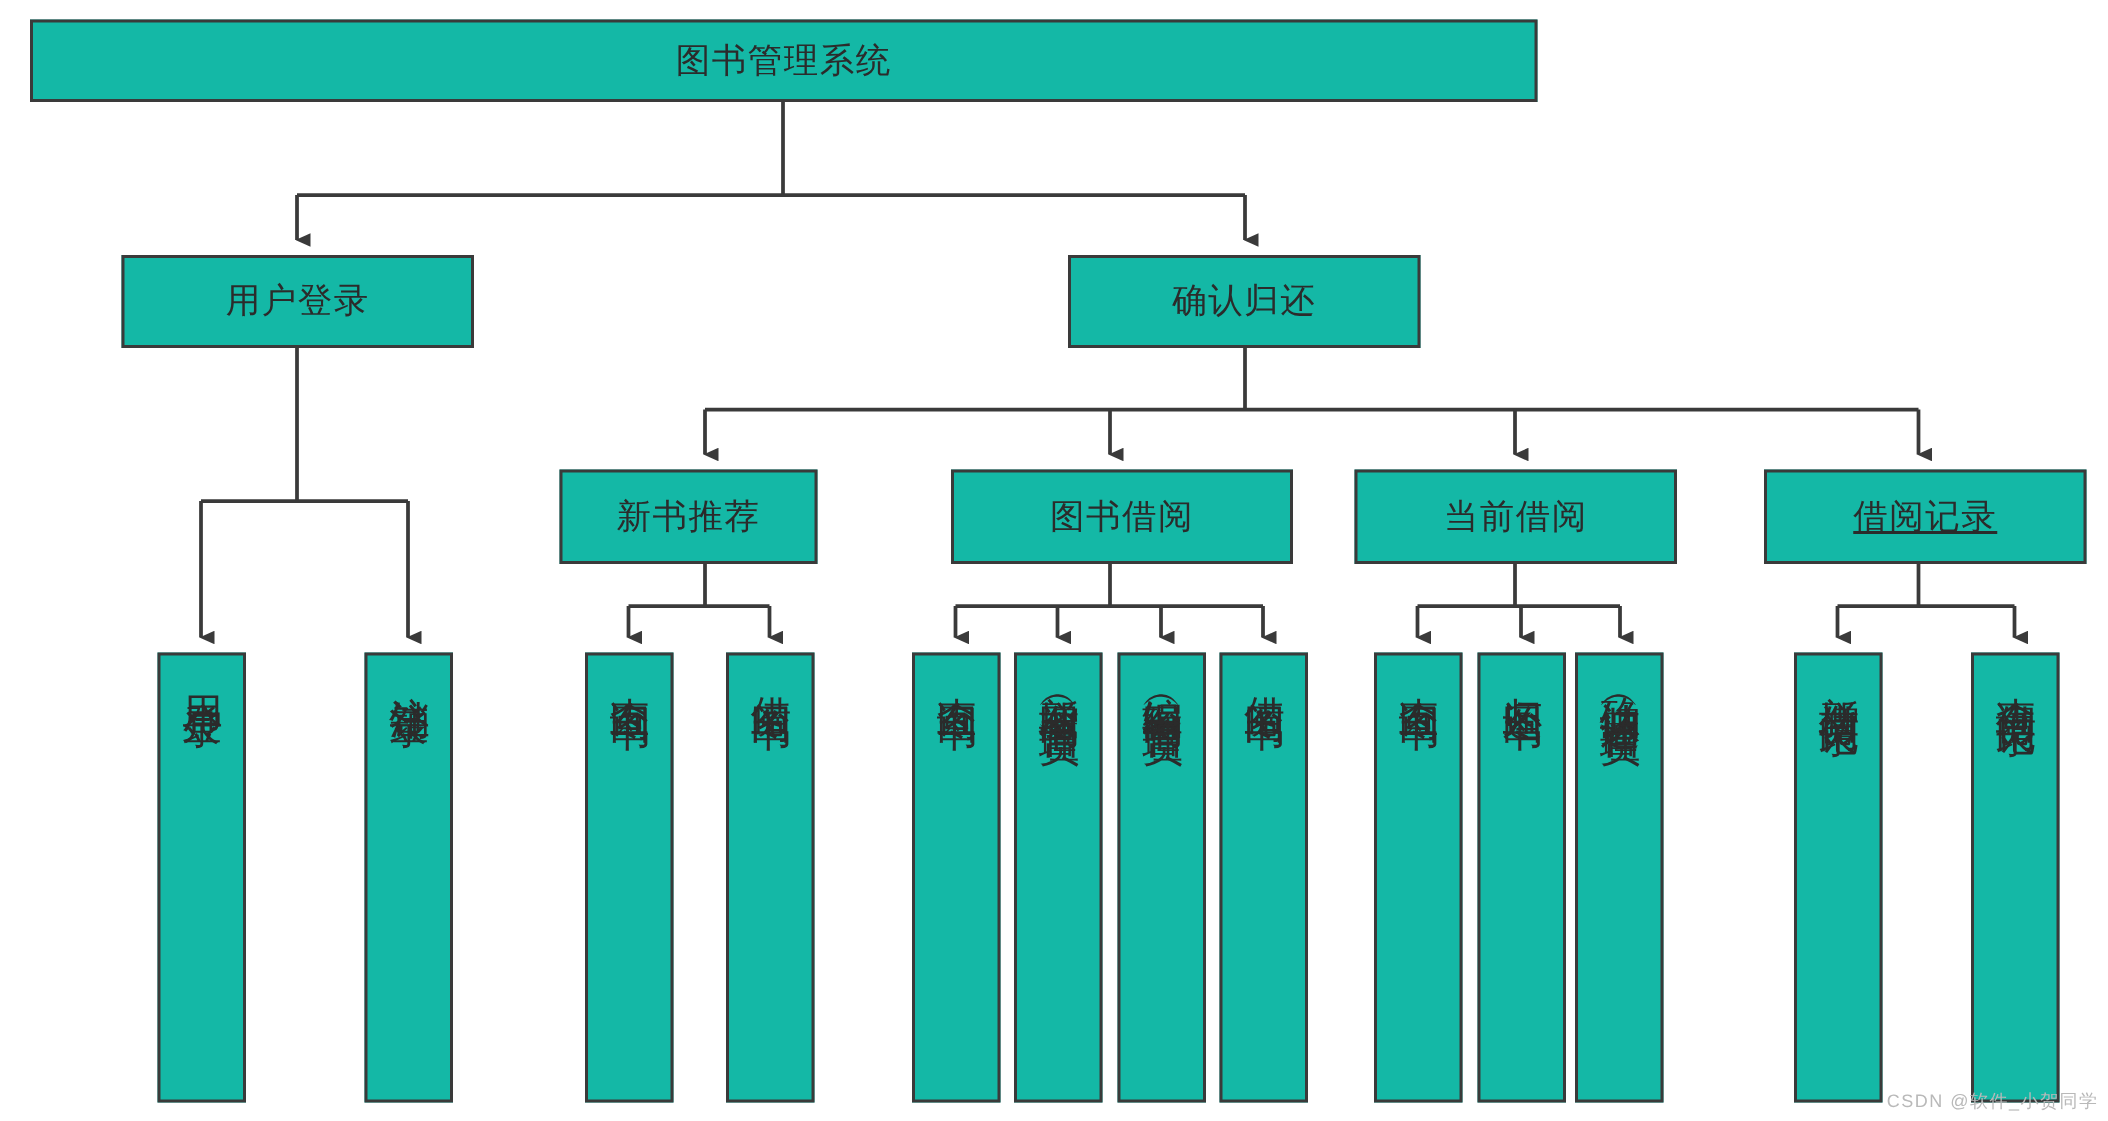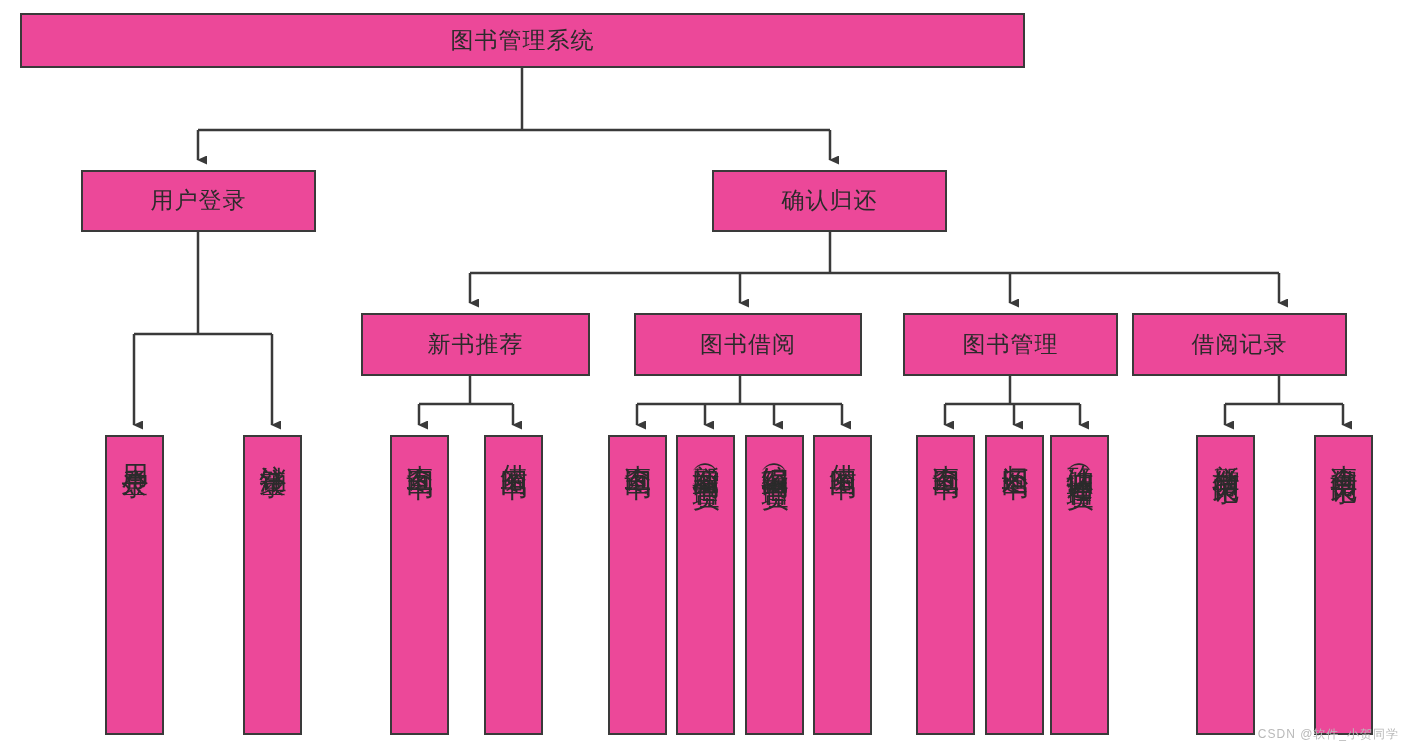--- a/index.html
+++ b/index.html
@@ -9,21 +9,21 @@
     font-family:"Liberation Sans","DejaVu Sans",sans-serif;
     overflow:hidden;
     position:relative;
   }
   #canvas{position:absolute;left:0;top:0;width:1405px;height:747px;}
   .svg-layer{position:absolute;left:0;top:0;width:1405px;height:747px;pointer-events:none;}
 
   .node{
     position:absolute;
     box-sizing:border-box;
-    background:#ec4899;
+    background:#14b8a6;
     border:2.5px solid #3a3a3a;
     display:flex;
     align-items:center;
     justify-content:center;
     color:#2b2b2b;
   }
   .node .lbl{
     display:block;
     line-height:1.12;
     white-space:nowrap;
@@ -114,33 +114,33 @@
   </div>
 
   <div class="node horiz" style="left:81px;top:170px;width:235px;height:62px;">
     <span class="lbl">用户登录</span>
   </div>
 
   <div class="node horiz" style="left:712px;top:170px;width:235px;height:62px;">
     <span class="lbl">确认归还</span>
   </div>
 
-  <div class="node horiz" style="left:361px;top:313px;width:229px;height:63px;">
+  <div class="node horiz" style="left:373px;top:313px;width:172px;height:63px;">
     <span class="lbl">新书推荐</span>
   </div>
 
   <div class="node horiz" style="left:634px;top:313px;width:228px;height:63px;">
     <span class="lbl">图书借阅</span>
   </div>
 
   <div class="node horiz" style="left:903px;top:313px;width:215px;height:63px;">
-    <span class="lbl">图书管理</span>
+    <span class="lbl">当前借阅</span>
   </div>
 
-  <div class="node horiz" style="left:1132px;top:313px;width:215px;height:63px;">
+  <div class="node horiz" style="left:1176px;top:313px;width:215px;height:63px;text-decoration:underline;">
     <span class="lbl">借阅记录</span>
   </div>
 
   <div class="node vert" style="left:105px;top:435px;width:59px;height:300px;">
     <span class="lbl">用户登录</span>
   </div>
   <div class="node vert" style="left:243px;top:435px;width:59px;height:300px;">
     <span class="lbl">注销登录</span>
   </div>
 

